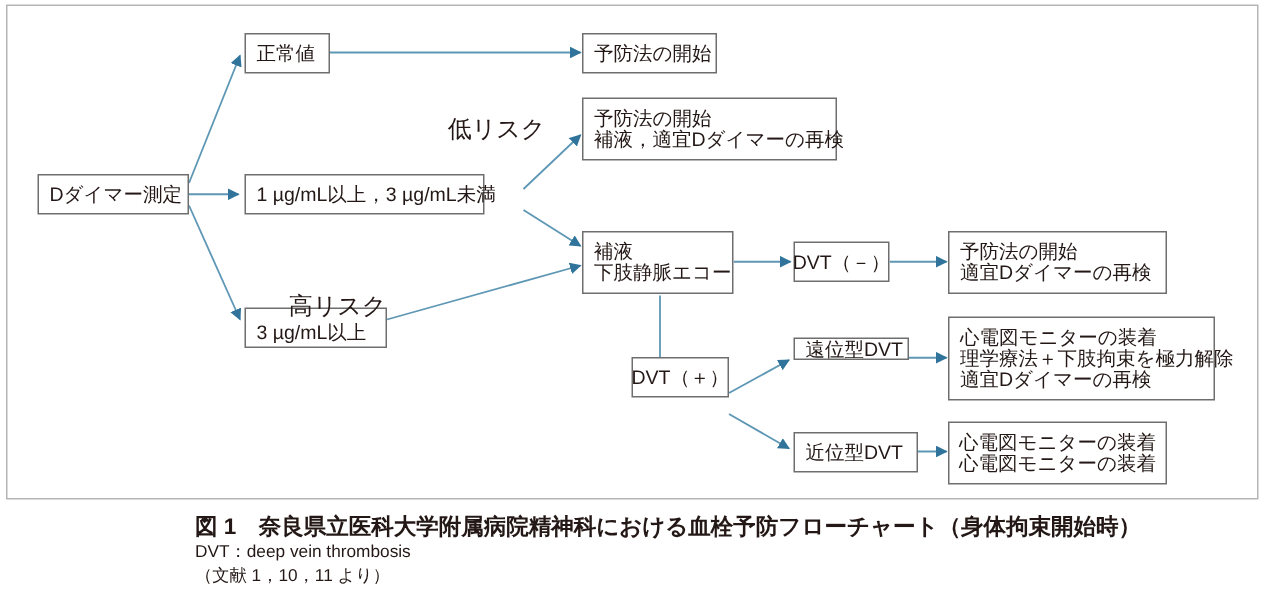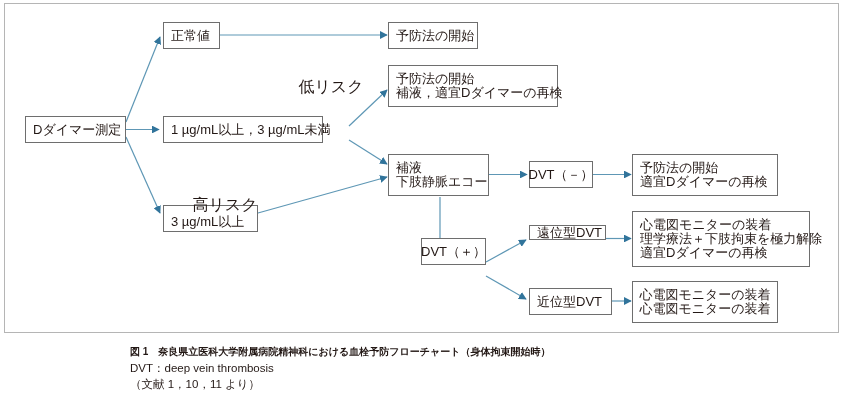--- a/index.html
+++ b/index.html
@@ -38,21 +38,21 @@
   .edge-label{
     position:absolute;font-size:16px;line-height:14px;
     color:#231815;white-space:nowrap;text-align:center;
   }
 
   
   #caption{
     position:absolute;left:130px;top:343px;width:710px;
   }
   #caption .cap-title{
-    font-size:10px;font-weight:bold;line-height:17px;
+    font-size:15px;font-weight:bold;line-height:17px;
     letter-spacing:0px;color:#231815;white-space:nowrap;
   }
   #caption .cap-sub{
     font-size:11.5px;line-height:16px;color:#231815;white-space:nowrap;
   }
 </style>
 </head>
 <body>
 
 <div id="page">

